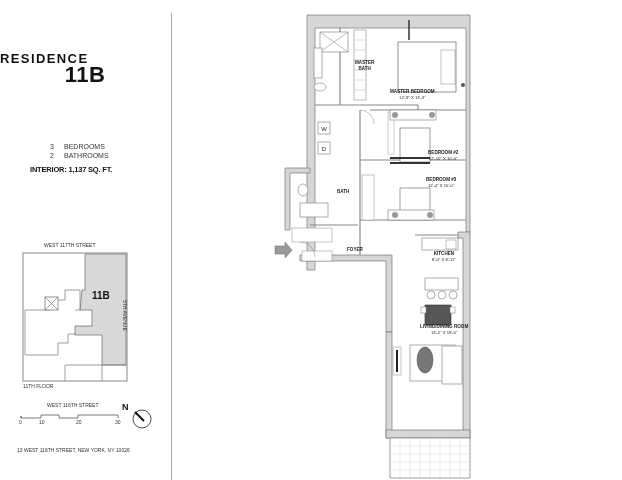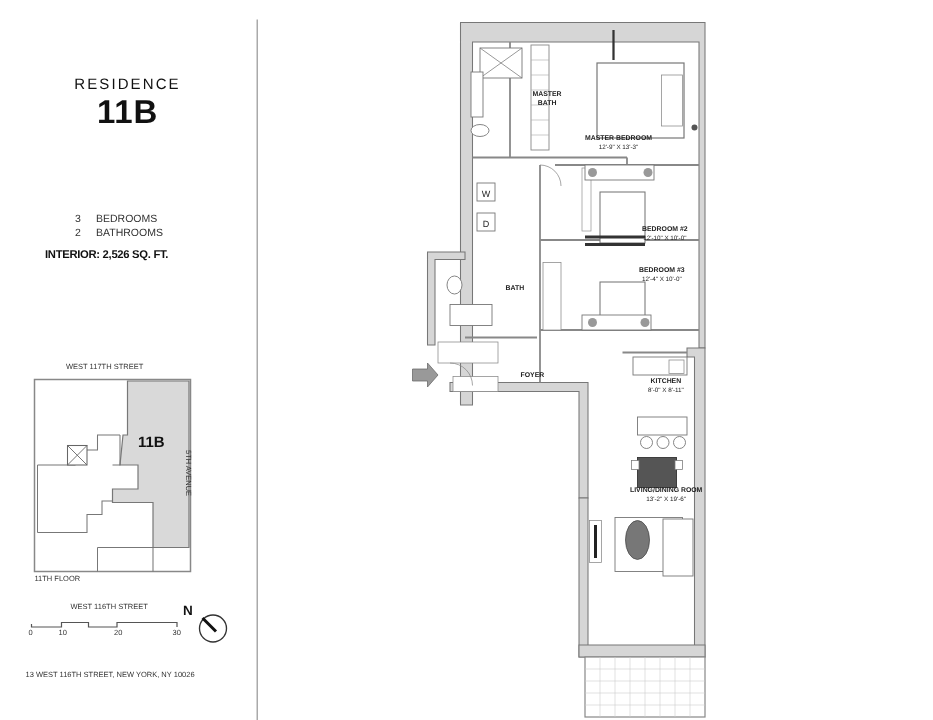--- a/index.html
+++ b/index.html
@@ -1,18 +1,18 @@
 <!DOCTYPE html>
 <html><head>
 <meta charset="utf-8">
 <style>
   html,body{margin:0;padding:0;background:#fff;}
   body{width:622px;height:480px;position:relative;overflow:hidden;font-family:"Liberation Sans",sans-serif;color:#111;}
   .abs{position:absolute;}
-  .residence-label{left:0;width:170px;top:51px;text-align:center;font-size:10px;font-weight:normal;letter-spacing:1.4px;}
+  .residence-label{left:0;width:170px;top:51px;text-align:left;font-size:13px;font-weight:bold;letter-spacing:1.4px;}
   .unit-num{left:0;width:170px;top:62px;text-align:center;font-size:22px;font-weight:bold;letter-spacing:0.5px;}
   .stat{font-size:7px;color:#333;}
   .stat .n{display:inline-block;width:14px;}
   .interior{left:30px;top:165px;font-size:7.5px;font-weight:bold;letter-spacing:-0.2px;}
   .divider{left:171px;top:13px;width:1px;height:467px;background:#aaa;}
   .street{font-size:5px;color:#333;}
   .small{font-size:5px;color:#333;}
   .plan-label{font-size:4.6px;font-weight:bold;color:#222;text-align:center;line-height:5.5px;white-space:nowrap;}
   .plan-label .dim{font-weight:normal;font-size:4.2px;display:block;}
 </style>
@@ -21,21 +21,21 @@
 
 <div class="abs residence-label">RESIDENCE</div>
 <div class="abs unit-num">11B</div>
 
 <div class="abs stat" style="left:50px;top:143px;">
   <span class="n">3</span><span>BEDROOMS</span>
 </div>
 <div class="abs stat" style="left:50px;top:152px;">
   <span class="n">2</span><span>BATHROOMS</span>
 </div>
-<div class="abs interior">INTERIOR: 2,526 SQ. FT.</div>
+<div class="abs interior">INTERIOR: 1,137 SQ. FT.</div>
 
 <div class="abs street" style="left:44px;top:242px;">WEST 117TH STREET</div>
 <svg class="abs" style="left:20px;top:250px;" width="120" height="140">
 
   <rect x="3" y="3" width="104" height="128" fill="#fff" stroke="#888" stroke-width="1"></rect>
 
   <polygon points="65,4 106,4 106,115 82,115 82,85 55,85 55,76 72,76 72,60 60,60 62,40 65,40" fill="#d9d9d9" stroke="#777" stroke-width="0.8"></polygon>
 
   <polyline points="5,60 30,60 30,50 45,50 45,40 60,40" fill="none" stroke="#777" stroke-width="0.7"></polyline>
   <polyline points="5,105 38,105 38,93 48,93 48,84 55,84" fill="none" stroke="#777" stroke-width="0.7"></polyline>

